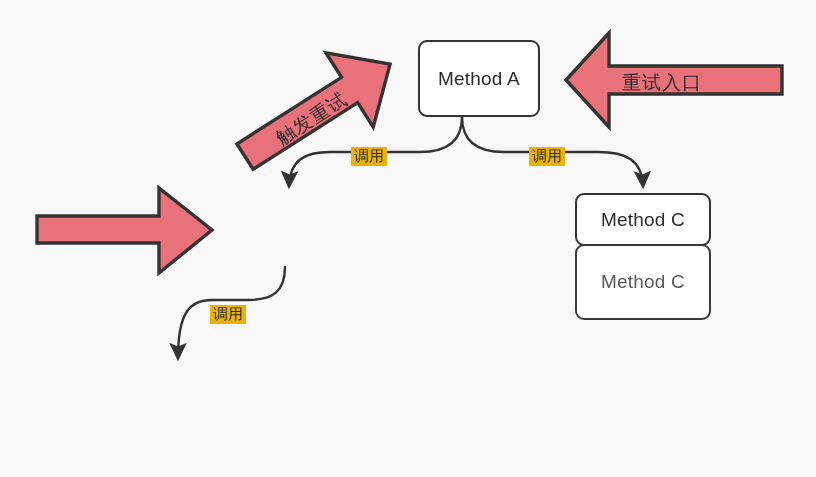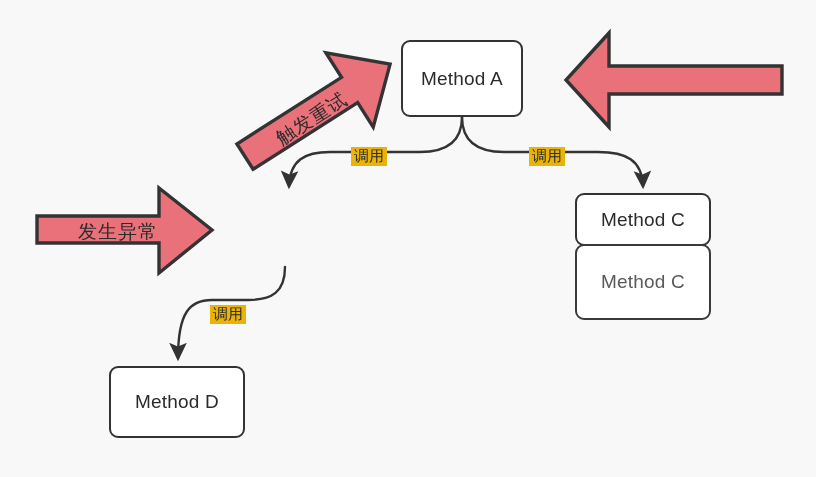--- a/index.html
+++ b/index.html
@@ -84,41 +84,38 @@
 
     <path d="M 782 94 L 609 94 L 609 127 L 566 80 L 609 33 L 609 66 L 782 66 Z" fill="#e8717a" stroke="#333333" stroke-width="3.4" stroke-linejoin="miter"></path>
 
     <path d="M 37 243 L 159 243 L 159 273 L 212 230 L 159 188 L 159 216 L 37 216 Z" fill="#e8717a" stroke="#333333" stroke-width="3.4" stroke-linejoin="miter"></path>
 
     <g transform="rotate(-32.5 315 112)">
       <path d="M 232 127 L 356 127 L 356 156 L 404 112 L 356 68 L 356 97 L 232 97 Z" fill="#e8717a" stroke="#333333" stroke-width="3.4" stroke-linejoin="miter"></path>
     </g>
   </svg>
 
-  <div class="node-box" style="left:401px; top:40px; width:122px; height:77px;">
+  <div class="node-box" style="left:418px; top:40px; width:122px; height:77px;">
     <span>Method A</span>
   </div>
 
 
   <div class="node-box" style="left:575px; top:193px; width:136px; height:53px; z-index:2;">
     <span>Method C</span>
   </div>
 
   <div class="node-box secondary" style="left:575px; top:244px; width:136px; height:76px; z-index:3;">
     <span>Method C</span>
   </div>
 
-  <div class="node-box" style="left:109px; top:366px; width:136px; height:72px;">
-    <span>Method D</span>
-  </div>
 
   <div class="edge-label" style="left:351px; top:147px;">调用</div>
 
   <div class="edge-label" style="left:529px; top:147px;">调用</div>
 
   <div class="edge-label" style="left:210px; top:305px;">调用</div>
 
+  <div class="banner-text" style="left:622px; top:70px;">重试入口</div>
 
-  <div class="banner-text" style="left:78px; top:219px;">发生异常</div>
 
   <div class="banner-text rot-label" style="left:272px; top:106px; transform: rotate(-32.5deg);">触发重试</div>
 
 </div>
 
 </body></html>

